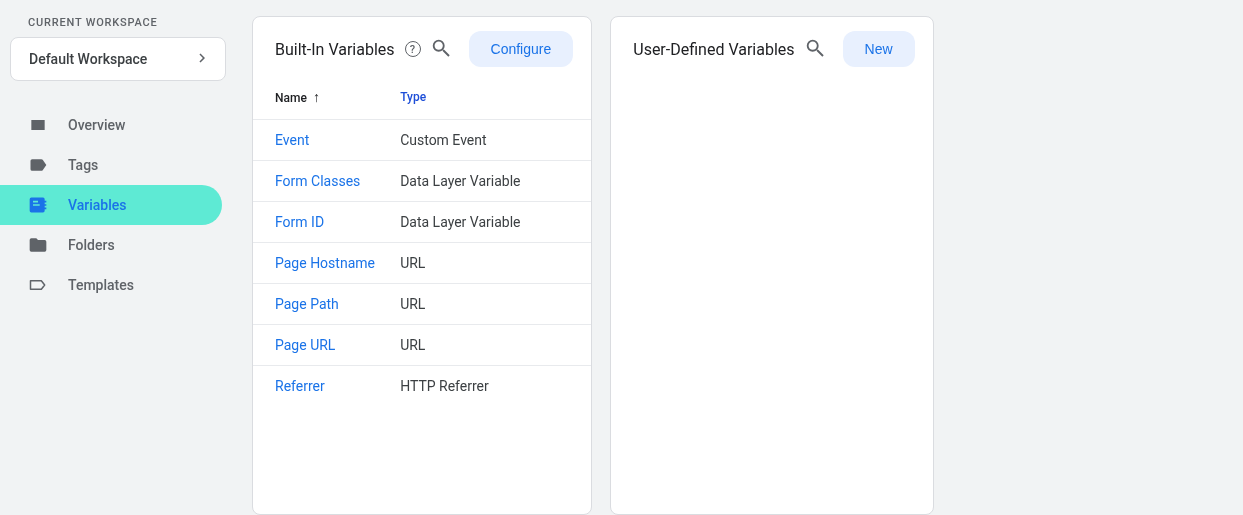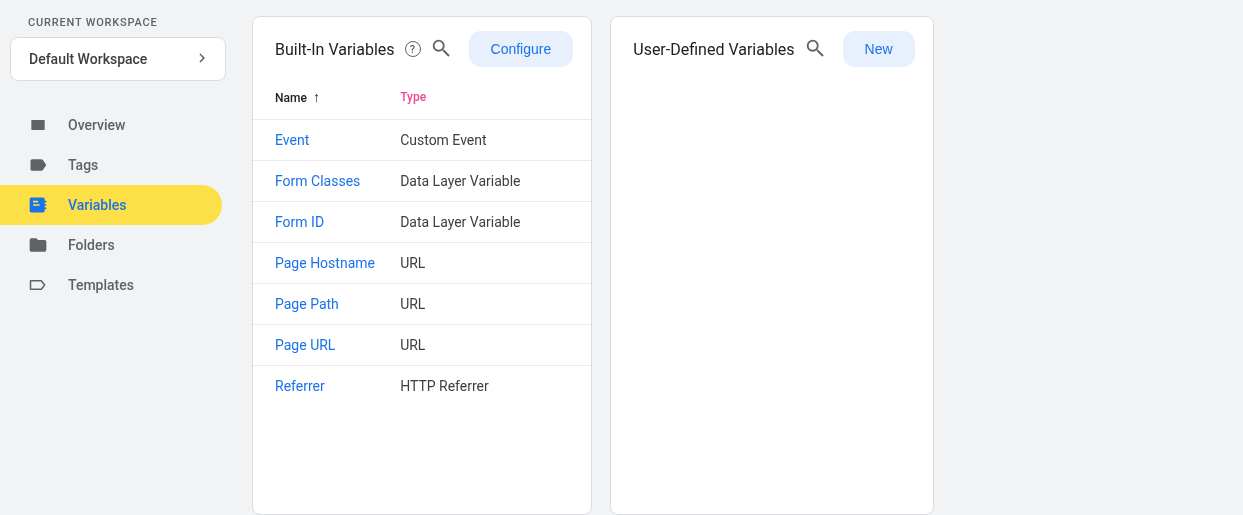--- a/index.html
+++ b/index.html
@@ -44,21 +44,21 @@
       display: flex;
       align-items: center;
       height: 40px;
       padding-left: 28px;
       gap: 20px;
       color: #5f6368;
       cursor: pointer;
       border-radius: 0 20px 20px 0;
       margin-right: 18px;
     }
-    .nav-item.active { background: #fde047; color: #1a73e8; }
+    .nav-item.active { background: #5eead4; color: #1a73e8; }
     .nav-item.active .nav-icon svg { fill: #1a73e8; }
     .nav-icon { width: 20px; display:flex; align-items:center; justify-content:center; }
     .nav-icon svg { fill: #5f6368; }
     .nav-text { font-size: 14px; font-weight: 500; }
 
     .main {
       flex: 1;
       padding: 16px 16px 0 12px;
       display: flex;
       gap: 18px;
@@ -92,21 +92,21 @@
       cursor:pointer; border-radius:50%;
     }
     .icon-btn svg { fill:#5f6368; }
     .btn {
       background:#e8f0fe; color:#1a73e8; border:none; border-radius:12px;
       padding: 0 22px; height:36px; font-size:14px; font-weight:500; cursor:pointer;
       margin-left: 8px;
     }
     .table { width:100%; border-collapse: collapse; }
     .table th {
-      text-align:left; font-size:12px; font-weight:500; color:#ec4899;
+      text-align:left; font-size:12px; font-weight:500; color:#1d4ed8;
       padding: 10px 0 14px 22px;
     }
     .table th.name-col { color:#202124; }
     .sort-arrow { margin-left:6px; font-size:14px; color:#202124; }
     .table td {
       border-top: 1px solid #e8eaed;
       padding: 12px 0 12px 22px;
       font-size: 14px;
       color:#3c4043;
     }

